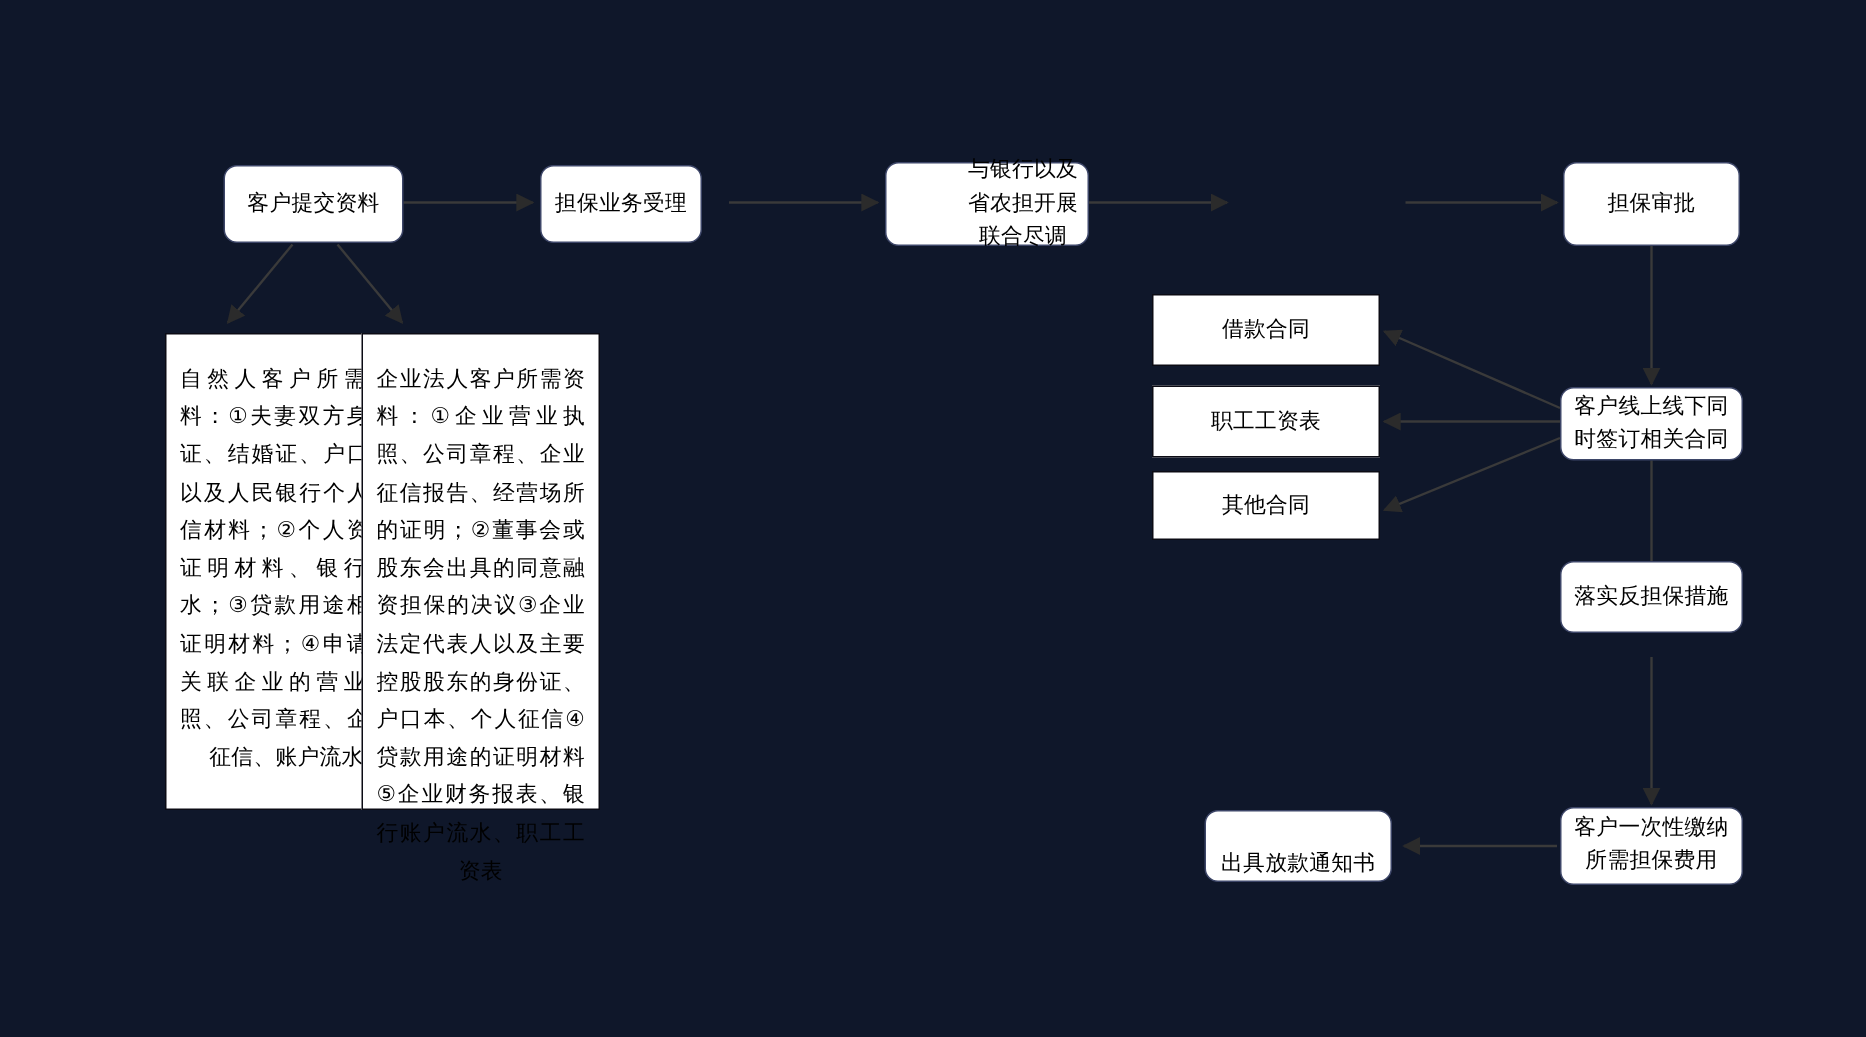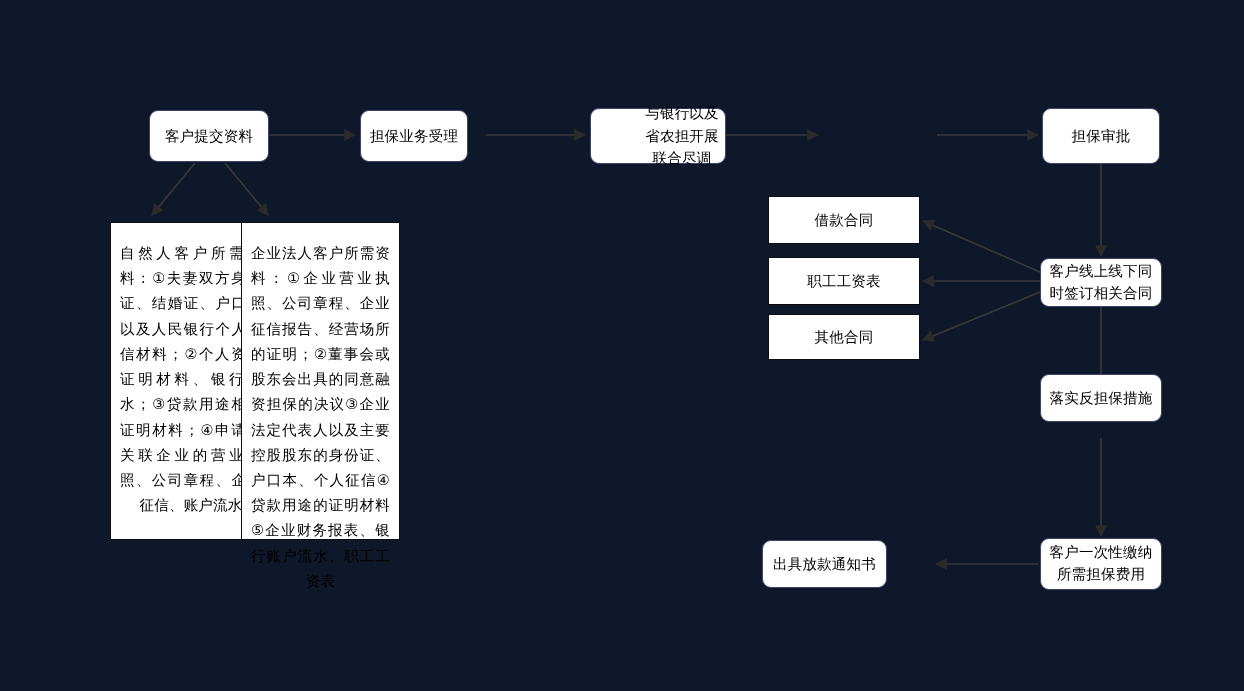--- a/index.html
+++ b/index.html
@@ -152,17 +152,17 @@
   </div>
 
   <div class="node rounded" style="left:1040px; top:374px; width:122px; height:48px;justify-content:flex-end;">
     <span class="lbl">落实反担保措施</span>
   </div>
 
   <div class="node rounded" style="left:1040px; top:538px; width:122px; height:52px;">
     <span class="lbl" style="padding:0 4px; line-height:1.5;">客户一次性缴纳所需担保费用</span>
   </div>
 
-  <div class="node rounded" style="left:762px; top:540px; width:125px; height:48px;">
+  <div class="node rounded" style="left:803px; top:540px; width:125px; height:48px;align-items:flex-end;">
     <span class="lbl">出具放款通知书</span>
   </div>
 
 </div>
 
 </body></html>

